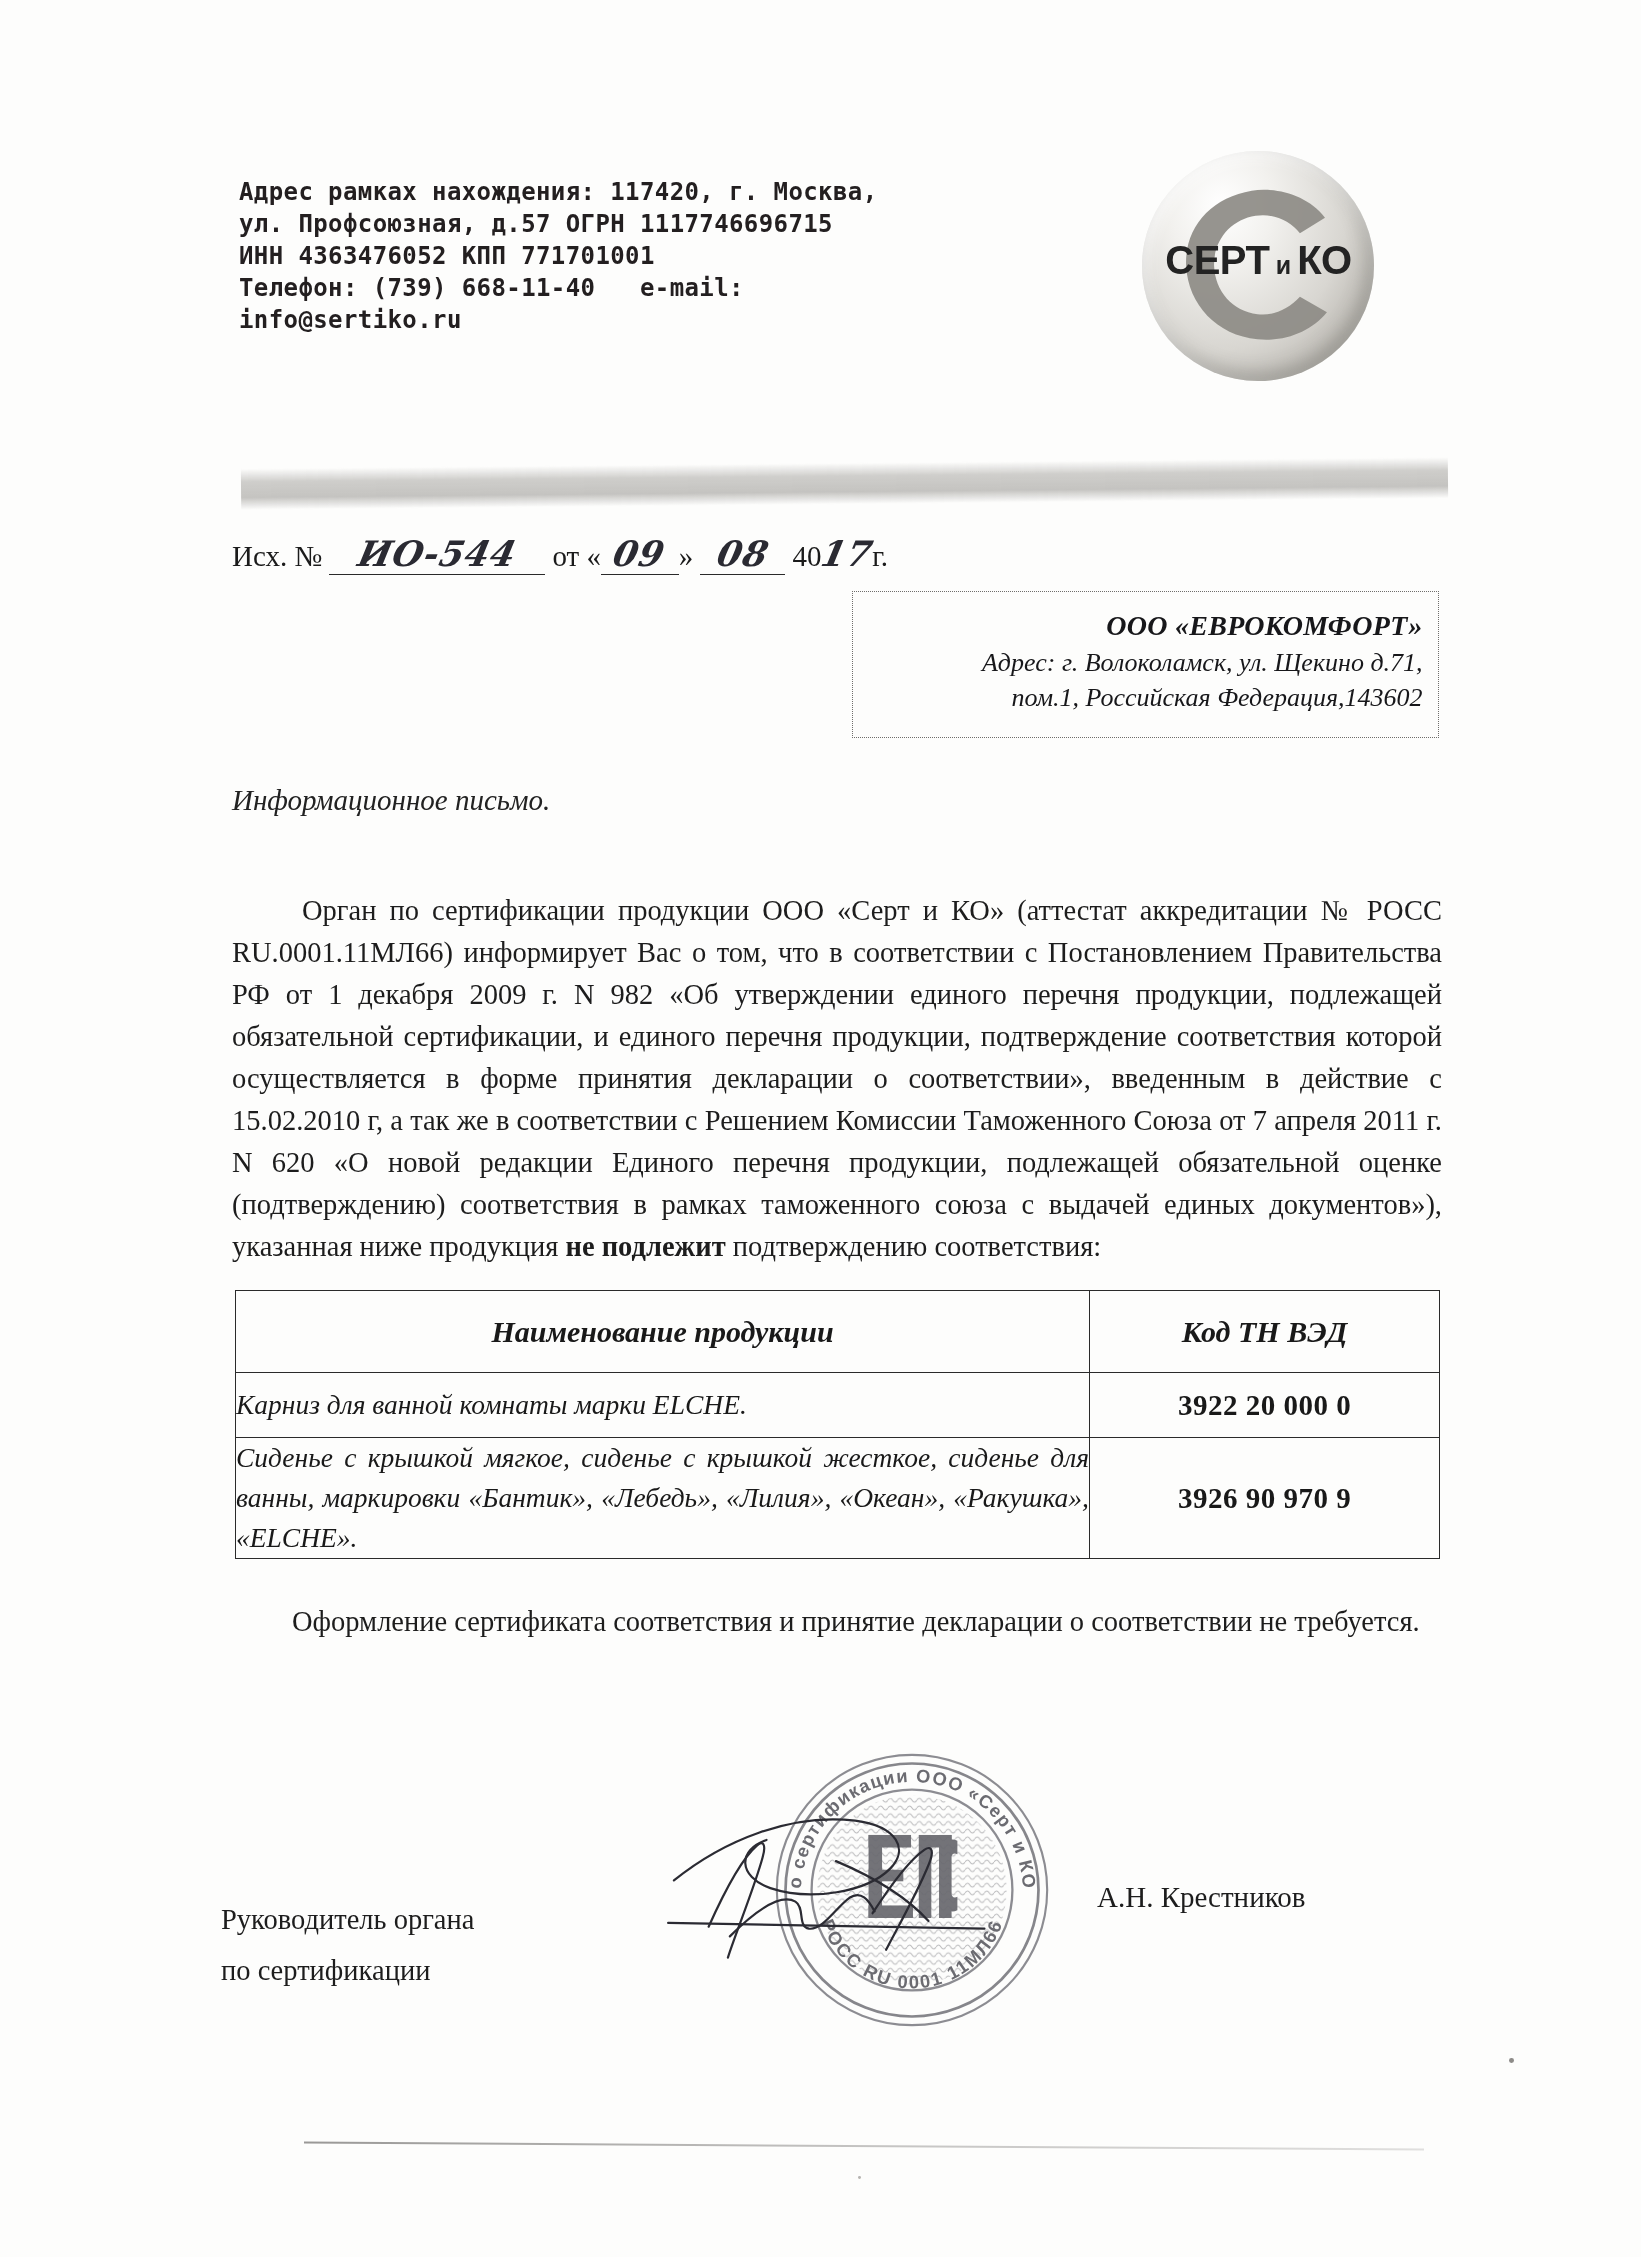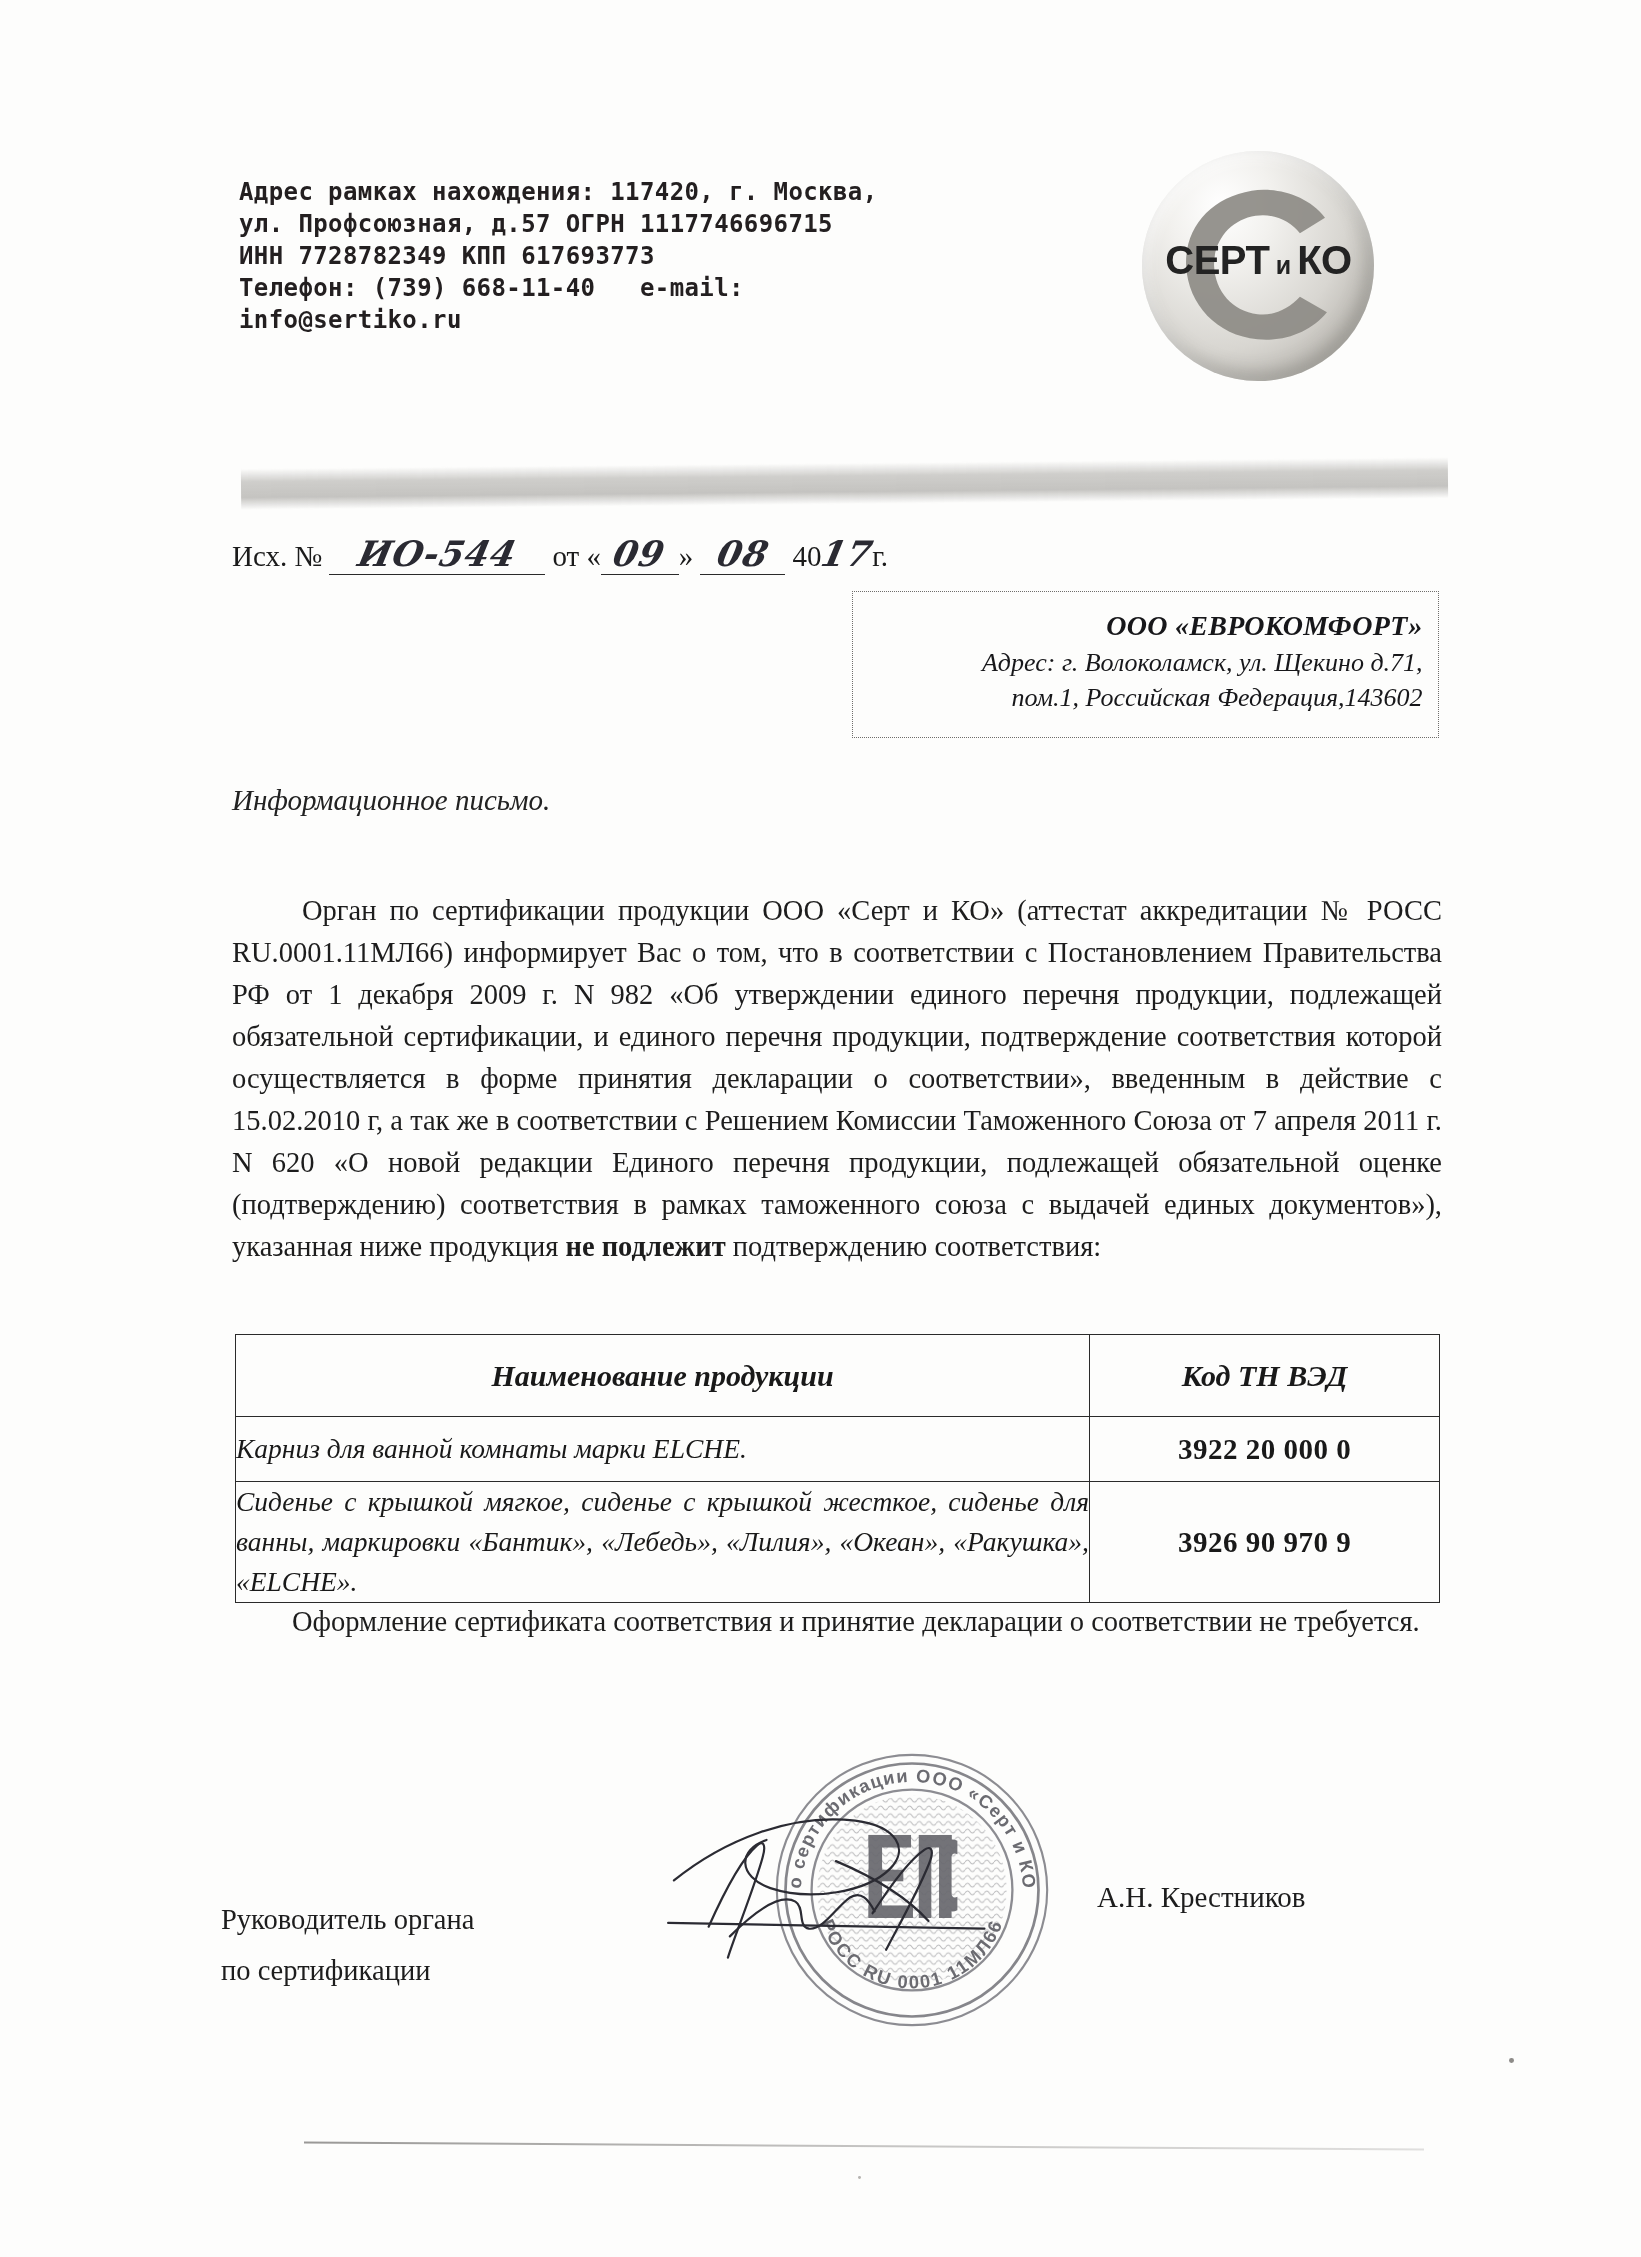--- a/index.html
+++ b/index.html
@@ -169,21 +169,21 @@
     hyphens: none;
   }
   #para-main { top: 890px; }
   #para-closing { top: 1601px; text-indent: 60px; }
   .b { font-weight: bold; }
 
   
   .prod-table {
     position: absolute;
     left: 235px;
-    top: 1334px;
+    top: 1290px;
     width: 1205px;
     border-collapse: collapse;
     table-layout: fixed;
     border-radius: 28px;
   }
   .prod-table td, .prod-table th {
     border: 1.9px solid #2a2a2a;
     padding: 0;
   }
   .col-name { width: 854px; }
@@ -269,21 +269,21 @@
   }
 </style>
 </head>
 <body>
 
 <div class="page">
 
   <div class="letterhead">
     <div class="letterhead-line">Адрес рамках нахождения: 117420, г. Москва,</div>
     <div class="letterhead-line">ул. Профсоюзная, д.57 ОГРН 1117746696715</div>
-    <div class="letterhead-line">ИНН 7728782349 КПП 617693773</div>
+    <div class="letterhead-line">ИНН 4363476052 КПП 771701001</div>
     <div class="letterhead-line">Телефон: (739) 668-11-40   e-mail:</div>
     <div class="letterhead-line">info@sertiko.ru</div>
   </div>
 
   <div class="logo-wrap">
     <div class="logo-sphere"></div>
     <svg class="logo-c" viewBox="0 0 196 168">
       <path d="M168 34 C150 10, 116 2, 92 6 C50 13, 22 44, 24 84 C26 124, 56 156, 98 160 C126 163, 154 152, 170 132 L142 116 C130 129, 114 136, 98 134 C72 131, 54 110, 53 84 C52 58, 70 36, 96 32 C114 29, 132 37, 142 50 Z" fill="#8d8b86" opacity="0.92"></path>
     </svg>
     <div class="logo-text">

